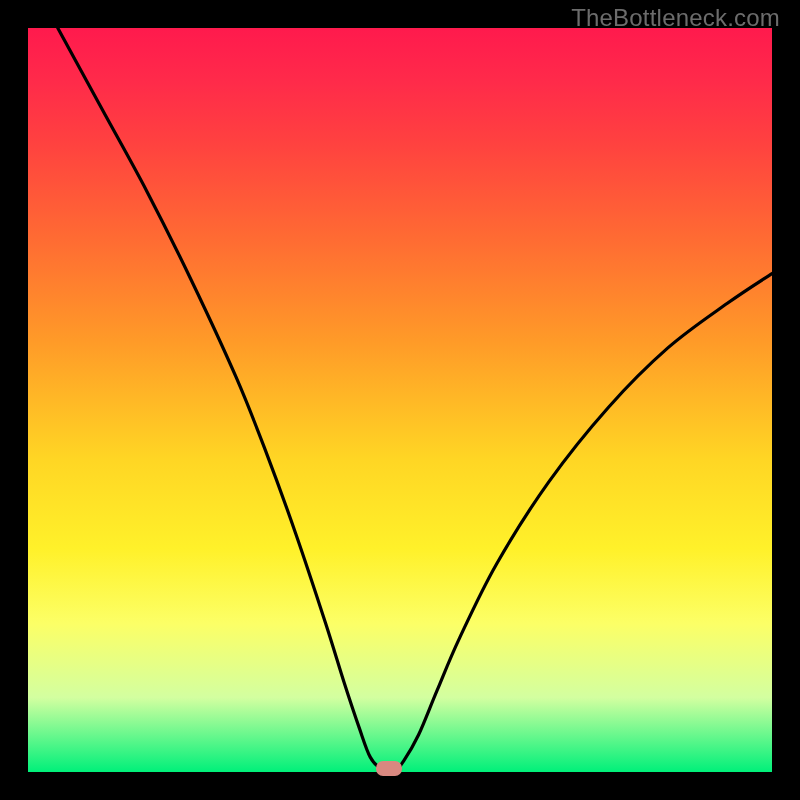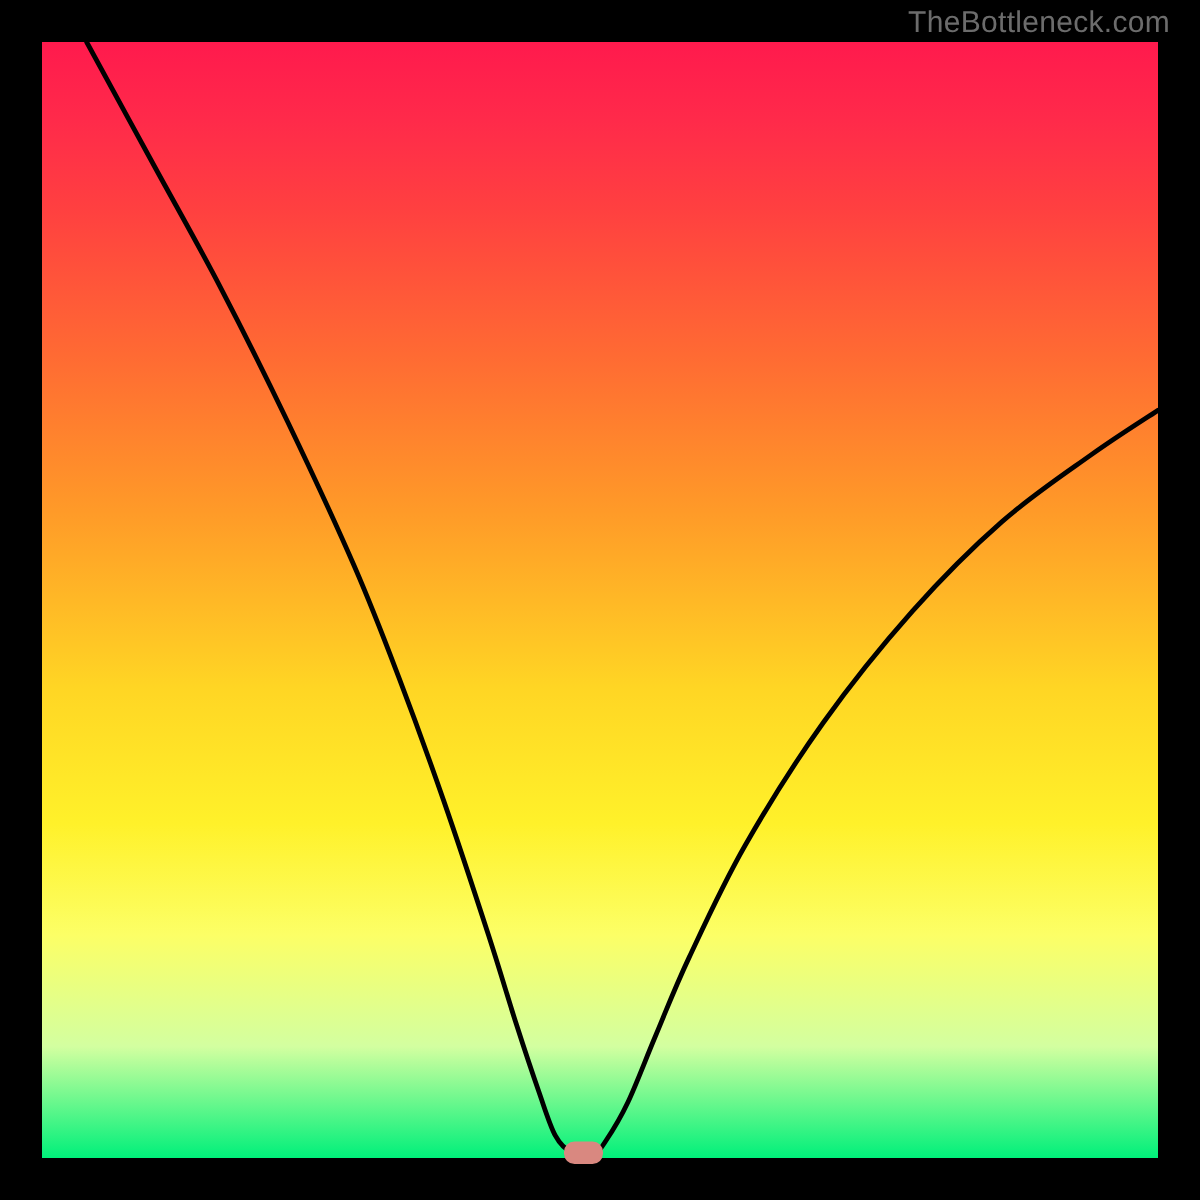--- a/index.html
+++ b/index.html
@@ -42,21 +42,21 @@
     left: 0;
     top: 0;
     width: 744px;
     height: 744px;
   }
   .watermark {
     position: absolute;
     right: 20px;
     top: 4px;
     color: #6c6c6c;
-    font-size: 20px;
+    font-size: 24px;
     font-weight: 500;
     letter-spacing: 0.2px;
   }
   .marker {
     position: absolute;
     width: 26px;
     height: 15px;
     border-radius: 7px;
     background: #d98880;
   }

